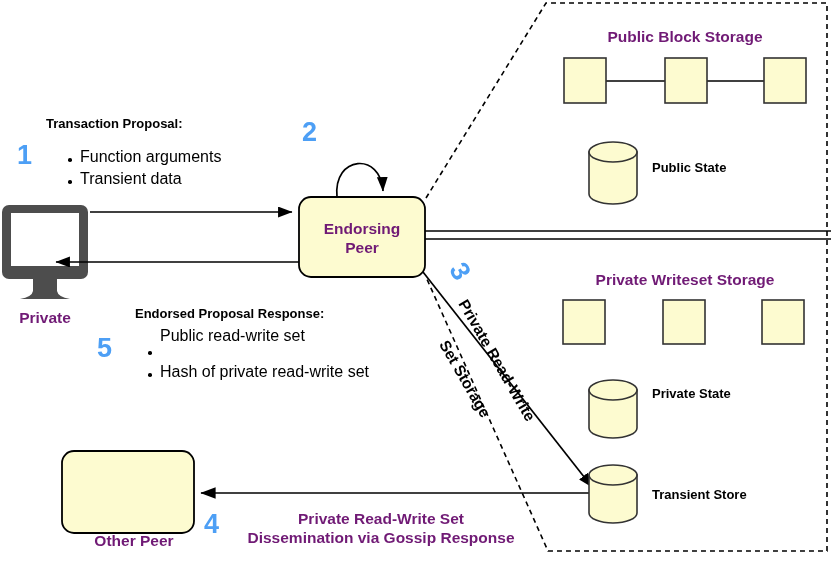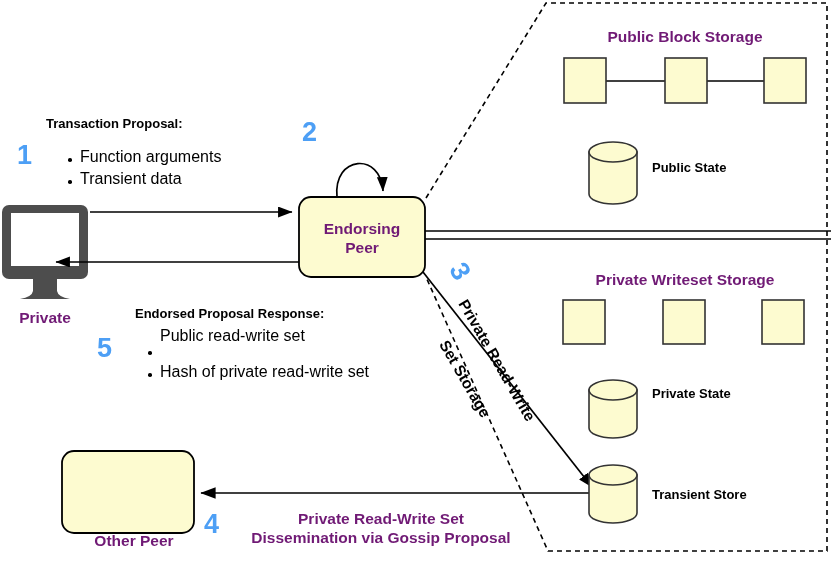--- a/index.html
+++ b/index.html
@@ -109,21 +109,21 @@
   <div class="rot" style="left:478px;top:272px;transform:rotate(60deg);">
     <span>Private Read-Write</span><br>
     <span>Set Storage</span>
   </div>
 
   <div class="nodelbl" style="left:62px;top:483px;width:144px;margin-top:48px;">Other Peer</div>
 
   <div class="num" style="left:204px;top:511px;">4</div>
   <div class="nodelbl" style="left:232px;top:509px;width:298px;">
     <span>Private Read-Write Set</span><br>
-    <span>Dissemination via Gossip Proposal</span>
+    <span>Dissemination via Gossip Response</span>
   </div>
 
   <div class="nodelbl" style="left:540px;top:27px;width:290px;">Public Block Storage</div>
   <div class="txt hdr" style="left:652px;top:160px;">Public State</div>
   <div class="nodelbl" style="left:540px;top:270px;width:290px;">Private Writeset Storage</div>
   <div class="txt hdr" style="left:652px;top:386px;">Private State</div>
   <div class="txt hdr" style="left:652px;top:487px;">Transient Store</div>
 
 </div>
 

